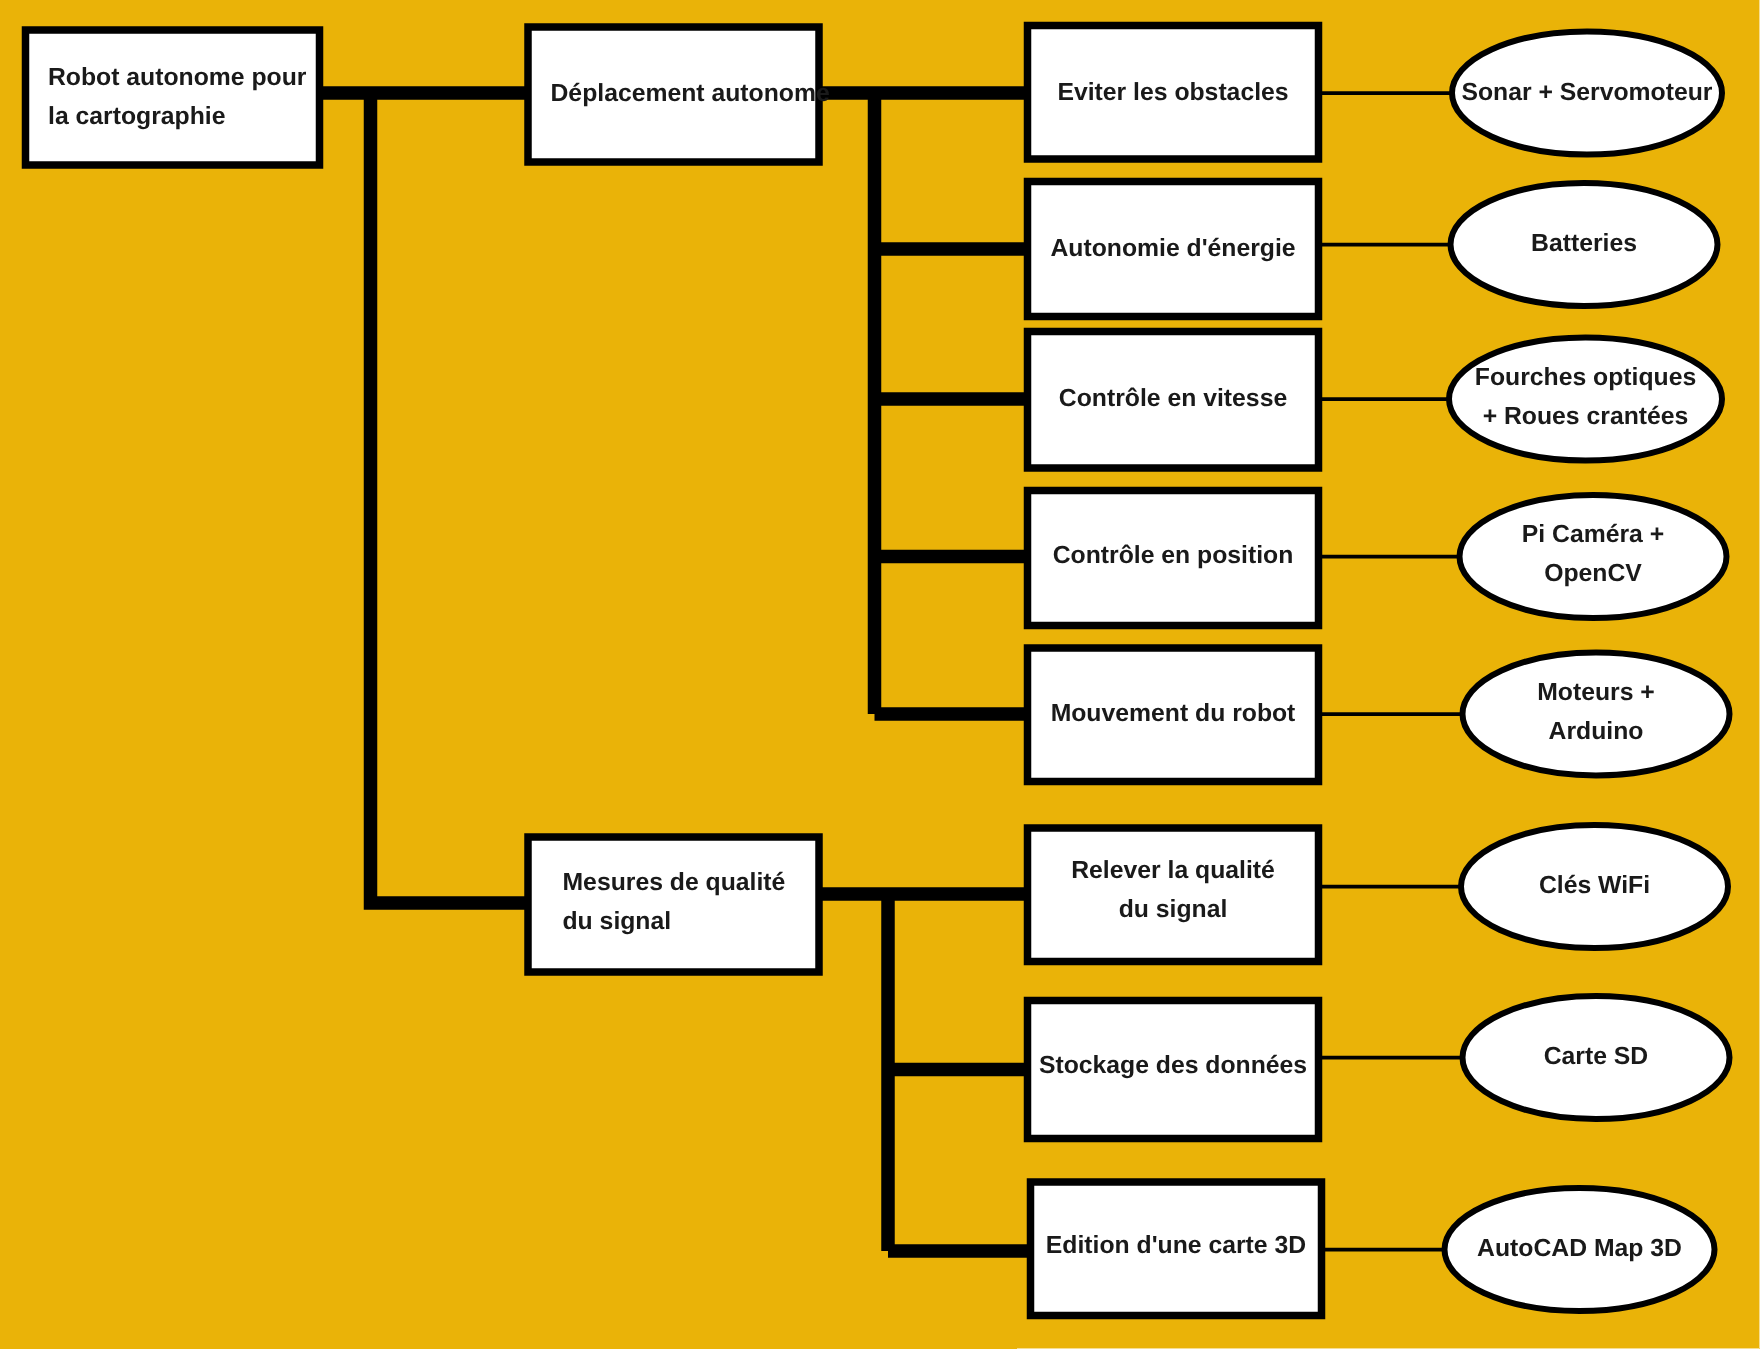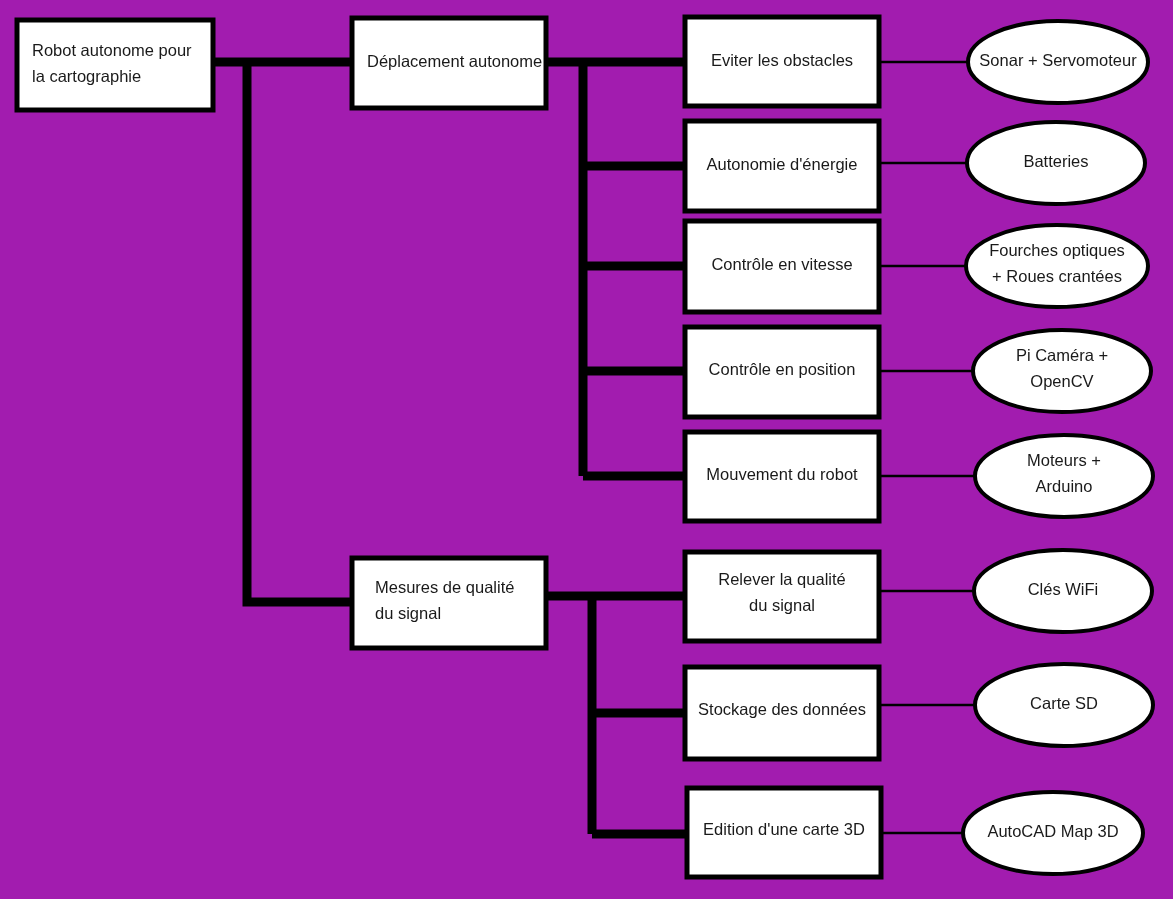--- a/index.html
+++ b/index.html
@@ -4,23 +4,24 @@
 <style>
   html, body {
     margin: 0;
     padding: 0;
     background: #ffffff;
   }
   #diagram-root {
     position: relative;
     width: 1173px;
     height: 899px;
-    background: #a21caf;
+    background: #eab308;
     font-family: "Liberation Sans", sans-serif;
     overflow: hidden;
+    font-weight: bold;
   }
   svg#diagram-svg {
     position: absolute;
     top: 0;
     left: 0;
     width: 1173px;
     height: 899px;
     display: block;
   }
   .node-rect {

